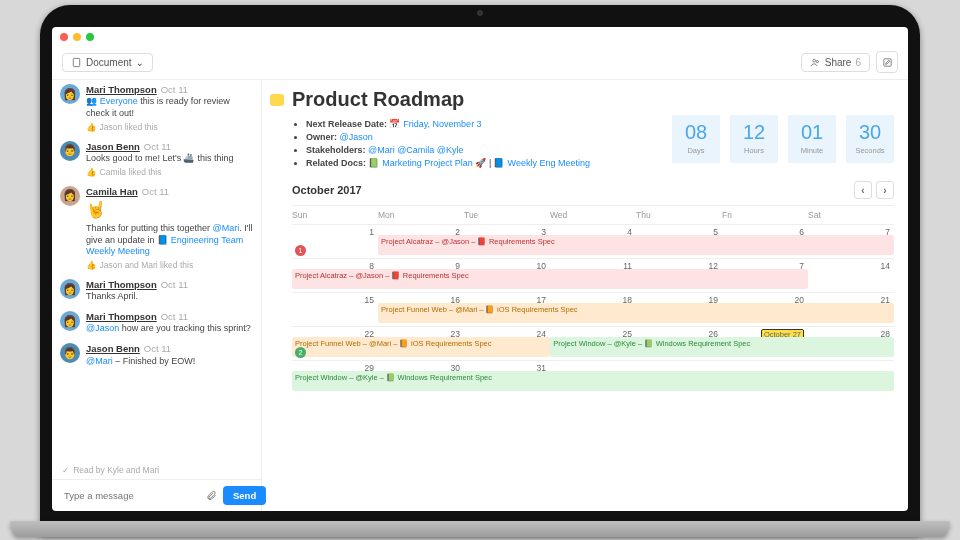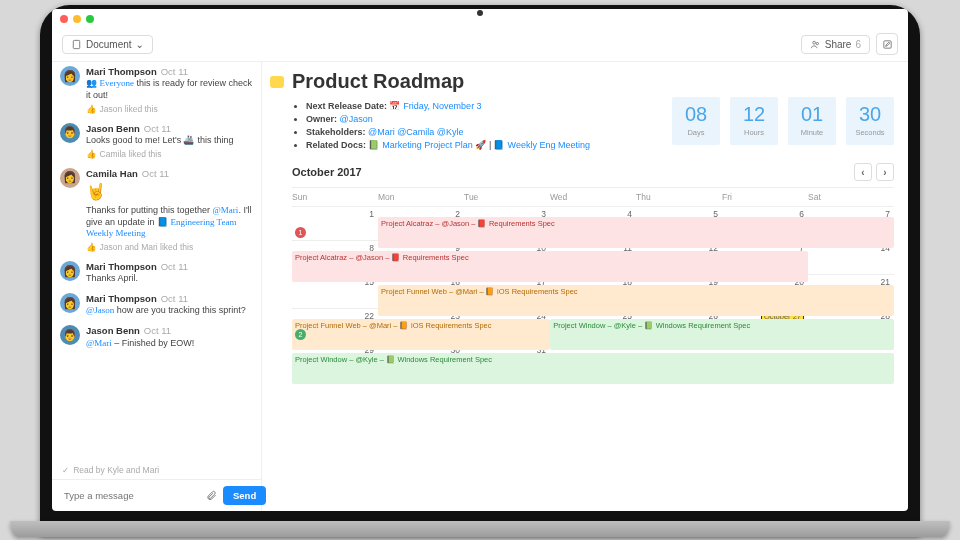--- a/index.html
+++ b/index.html
@@ -1,37 +1,37 @@
 <!DOCTYPE html>
 <html><head>
 <meta charset="utf-8">
 <style>
   * { box-sizing: border-box; margin: 0; padding: 0; }
   body { font-family: -apple-system, BlinkMacSystemFont, "Segoe UI", Helvetica, Arial, sans-serif; background:#d8d8d8; display:flex; justify-content:center; align-items:center; width:960px; height:540px; }
-  .laptop { width:880px; height:530px; background:#111; border-radius:30px 30px 0 0; padding:4px 12px 24px 12px; position:relative; box-shadow:0 2px 6px rgba(0,0,0,.4);}
+  .laptop { width:880px; height:530px; background:#111; border-radius:30px 30px 0 0; padding:22px 12px 24px 12px; position:relative; box-shadow:0 2px 6px rgba(0,0,0,.4);}
   .camera { position:absolute; top:5px; left:50%; transform:translateX(-50%); width:6px; height:6px; background:#333; border-radius:50%; }
   .screen { background:#fff; width:100%; height:100%; border-radius:4px; overflow:hidden; display:flex; flex-direction:column; font-size:10px; color:#333; }
   .dots { display:flex; gap:5px; padding:6px 8px; }
   .dot { width:8px; height:8px; border-radius:50%; }
   .dot.r{background:#ff5f56;} .dot.y{background:#ffbd2e;} .dot.g{background:#27c93f;}
   .toolbar { display:flex; align-items:center; justify-content:space-between; padding:4px 10px 6px 10px; border-bottom:1px solid #eee; }
   .doc-dd { border:1px solid #ddd; border-radius:4px; padding:3px 8px; font-size:10px; color:#555; display:flex; align-items:center; gap:4px; cursor:pointer;}
   .toolbar-right { display:flex; gap:6px; align-items:center;}
   .share-btn { border:1px solid #ddd; border-radius:4px; padding:3px 8px; font-size:10px; color:#555; display:flex; align-items:center; gap:4px; cursor:pointer;}
   .edit-icon { border:1px solid #ddd; border-radius:4px; width:22px; height:22px; display:flex; align-items:center; justify-content:center; color:#555; cursor:pointer;}
   .body { display:flex; flex:1; overflow:hidden;}
   .sidebar { width:210px; border-right:1px solid #eee; display:flex; flex-direction:column; }
   .messages { flex:1; overflow:auto; padding:4px 8px 4px 8px;}
   .msg { display:flex; gap:6px; margin-bottom:8px;}
   .avatar { width:20px; height:20px; border-radius:50%; flex-shrink:0; background:#ccc; display:flex; align-items:center; justify-content:center; font-size:11px;}
   .msg-body { font-size:9px; line-height:1.3; color:#444;}
   .msg-head { font-size:9.5px;}
-  .msg-head .author{ font-weight:600; color:#333;}
+  .msg-head .author{ font-weight:600; color:#333;text-decoration:underline;}
   .msg-head .time{ color:#aaa; margin-left:4px;}
-  .mention{ color:#1a8cff;font-family:Liberation Serif, serif;}
+  .mention{ color:#1a8cff;}
   .liked { color:#aaa; font-size:8.5px; margin-top:2px; display:flex; align-items:center; gap:3px;}
   .read { font-size:8.5px; color:#aaa; padding:2px 10px 4px 10px; display:flex; align-items:center; gap:4px;}
   .compose { display:flex; gap:6px; padding:6px 8px; border-top:1px solid #eee;}
   .compose-input { flex:1; border:none; font-size:9.5px; color:#888; padding:4px;}
   .send-btn { background:#1a8cff; color:#fff; border:none; border-radius:4px; padding:4px 10px; font-size:9.5px; font-weight:600; cursor:pointer;}
   .attach { color:#bbb; display:flex; align-items:center;}
   .main { flex:1; padding:8px 14px 0 30px; position:relative; overflow:hidden;}
   .chat-ico { position:absolute; left:8px; top:14px; width:14px; height:12px; background:#ffd84d; border-radius:3px;}
   h1.title { font-size:20px; font-weight:700; margin-bottom:8px;}
   .row-top { display:flex; gap:32px; align-items:flex-start;}
@@ -46,21 +46,21 @@
   .cal-head { display:flex; justify-content:space-between; align-items:center; margin-top:10px; font-weight:600; font-size:11px;}
   .nav { display:flex; gap:4px;}
   .nav-btn { border:1px solid #ddd; border-radius:3px; width:18px; height:18px; display:flex; align-items:center; justify-content:center; font-size:10px; color:#666; cursor:pointer;}
   .calendar { margin-top:6px; font-size:8.5px; border-top:1px solid #eee;}
   .dow-row { display:grid; grid-template-columns:repeat(7,1fr); color:#999;}
   .dow-row div{ padding:4px 0;}
   .grid { display:grid; grid-template-columns:repeat(7,1fr);}
   .cell { height:34px; border-top:1px solid #eee; position:relative; padding:1px 4px;}
   .cell .num{ position:absolute; top:2px; right:4px; color:#666;}
   .cell .numtoday{ background:#fde047; border:1px solid #333; border-radius:2px; font-size:7.5px; padding:0 2px;}
-  .ev { position:absolute; height:31px; font-size:7.5px; border-radius:2px; padding:0 3px; line-height:13px; overflow:hidden; white-space:nowrap; z-index:2;}
+  .ev { position:absolute; height:20px; font-size:7.5px; border-radius:2px; padding:0 3px; line-height:13px; overflow:hidden; white-space:nowrap; z-index:2;}
   .ev-red { background:#fde3e3; color:#b33;}
   .ev-orange { background:#ffead0; color:#b36b00;}
   .ev-green { background:#dcf5df; color:#2d8a3a;}
   .badge { width:11px; height:11px; border-radius:50%; color:#fff; font-size:7px; display:flex; align-items:center; justify-content:center; position:absolute; bottom:2px; z-index:3;}
   .badge.r{ background:#e05555;}
   .badge.g{ background:#46b06a;}
   .base { position:absolute; left:-30px; right:-30px; bottom:-2px; height:16px; background:linear-gradient(#bfbfbf,#9c9c9c); border-radius:0 0 10px 10px/ 0 0 20px 20px; box-shadow:0 2px 4px rgba(0,0,0,.3);}
   svg.ico{width:11px;height:11px;stroke:#777;fill:none;stroke-width:2;}
 </style>
 </head>

